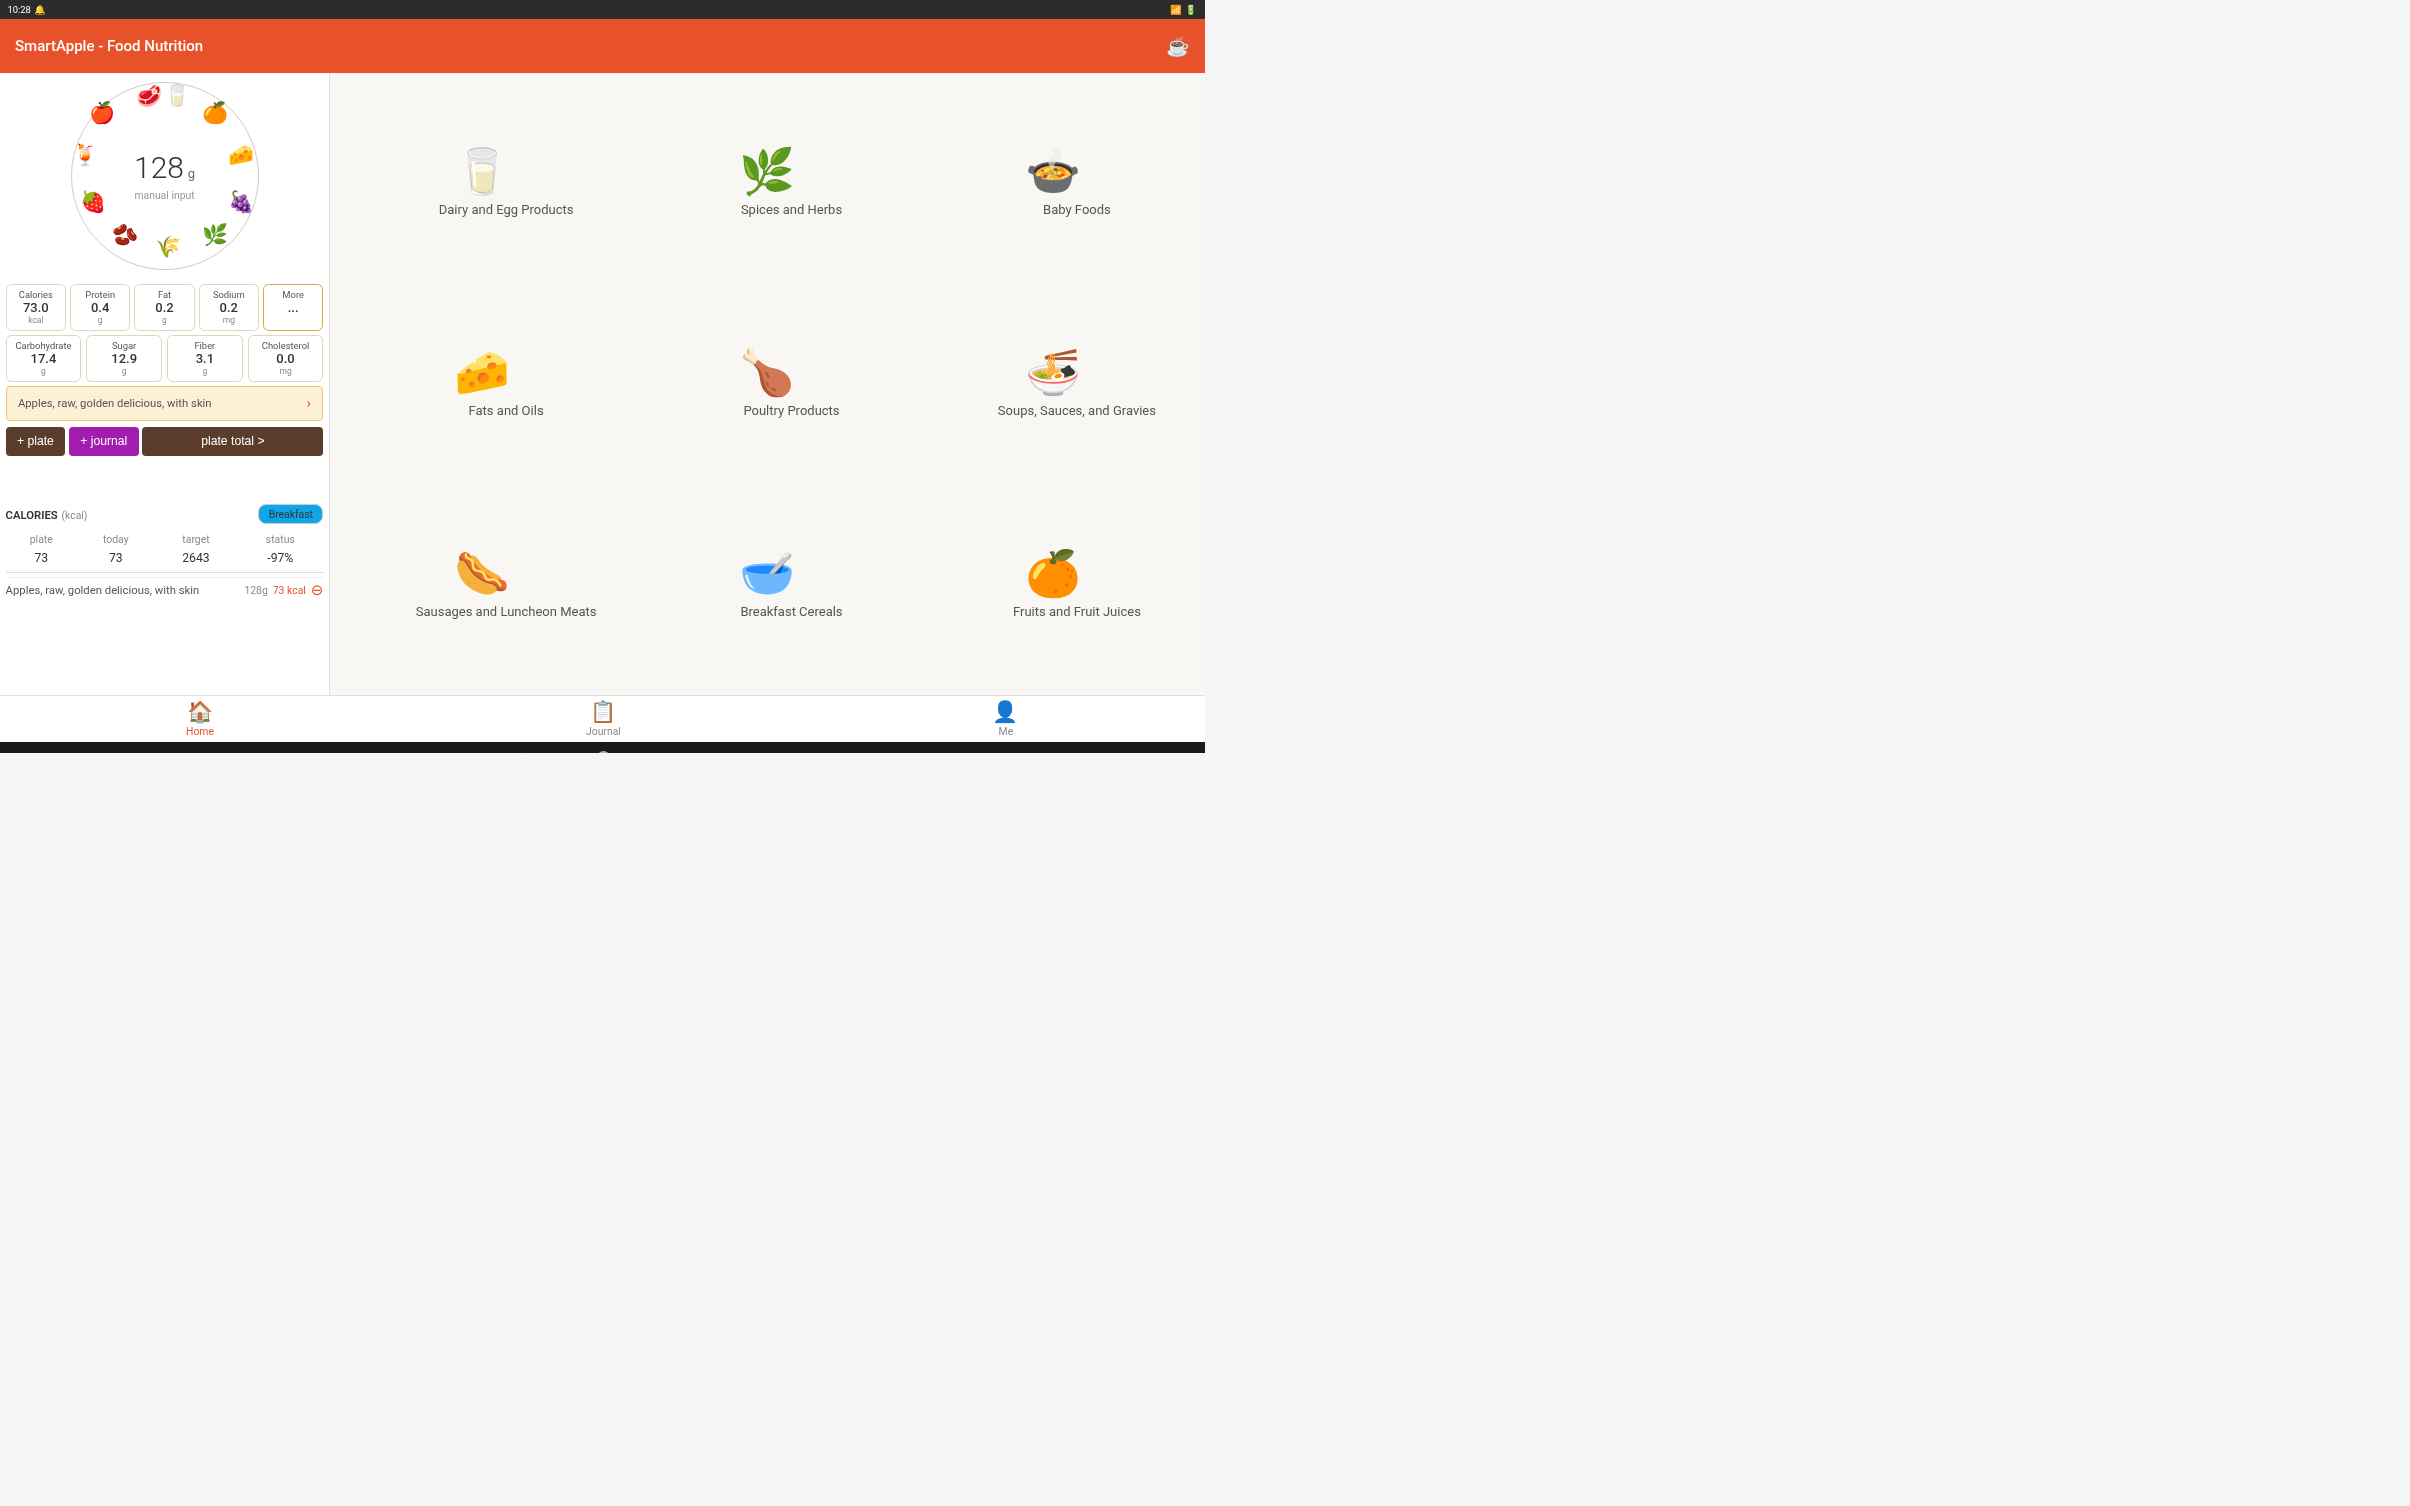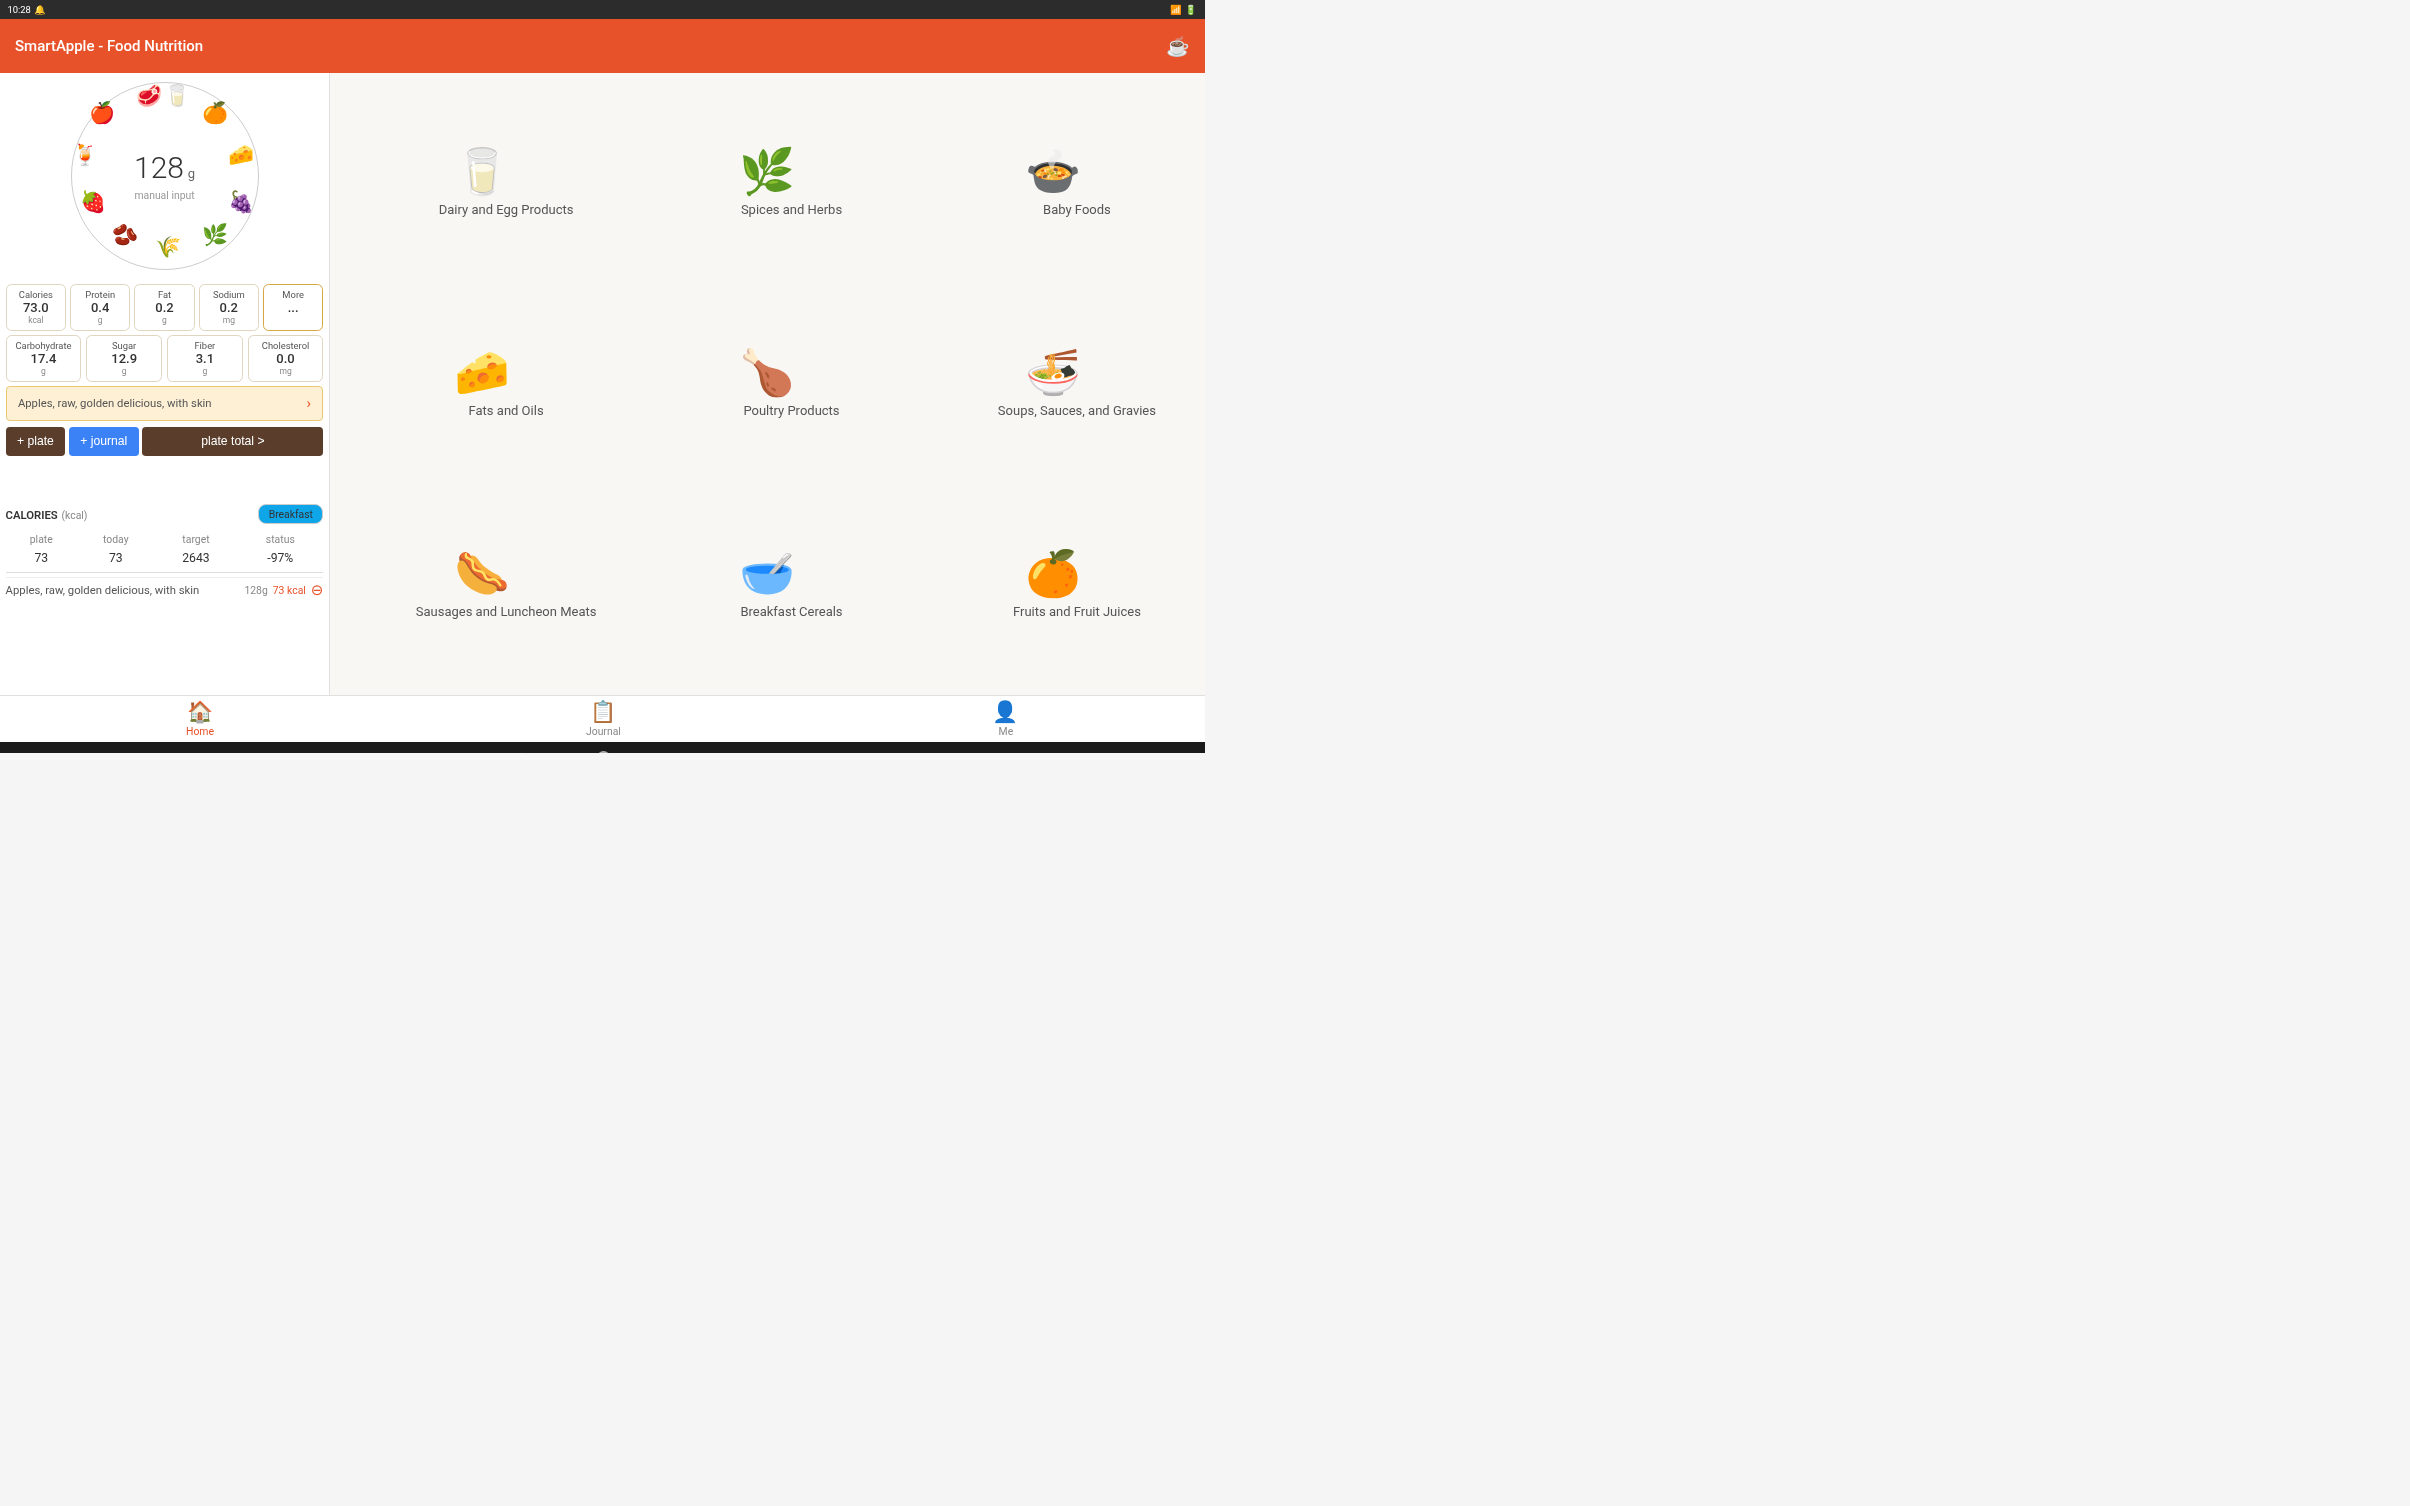--- a/index.html
+++ b/index.html
@@ -136,21 +136,21 @@
       background: #5a3e2b;
       color: white;
       border: none;
       border-radius: 3.8px;
       padding: 7.5px 11.3px;
       font-size: 12.2px;
       cursor: pointer;
       flex: 0 0 auto;
     }
     .btn-journal {
-      background: #3b82f6;
+      background: #a21caf;
       color: white;
       border: none;
       border-radius: 3.8px;
       padding: 7.5px 11.3px;
       font-size: 12.2px;
       cursor: pointer;
       flex: 0 0 auto;
     }
     .btn-plate-total {
       background: #5a3e2b;

